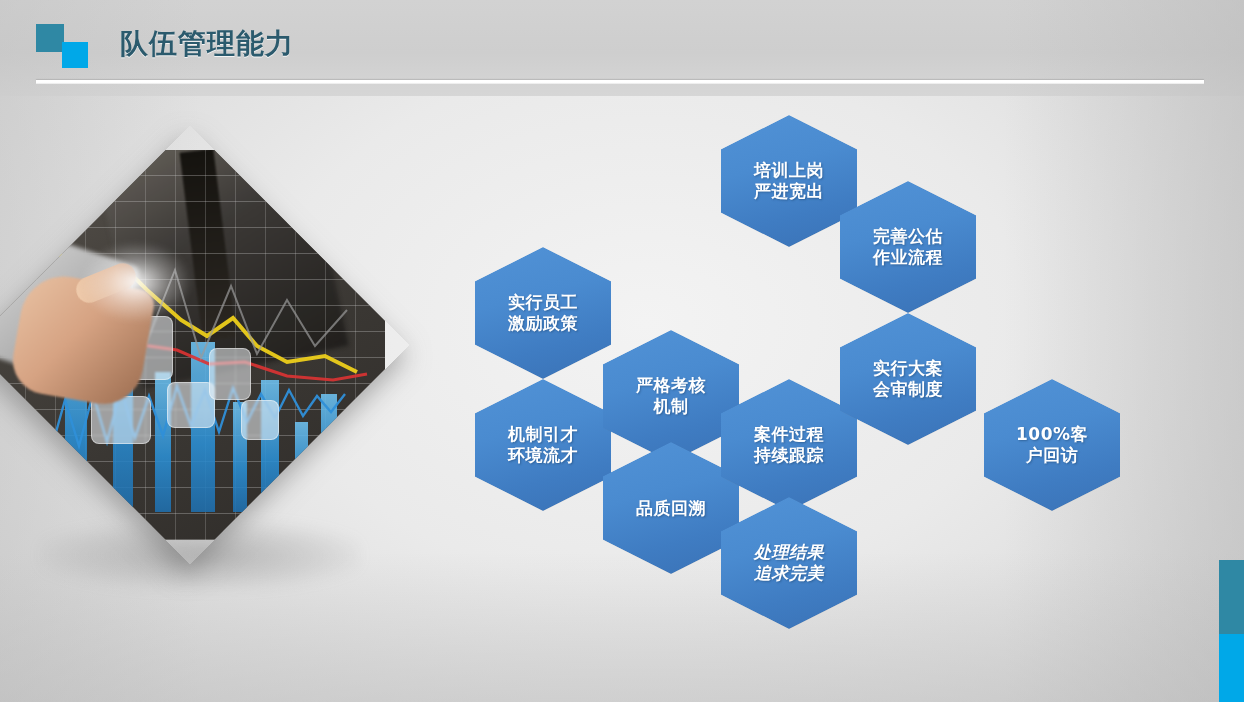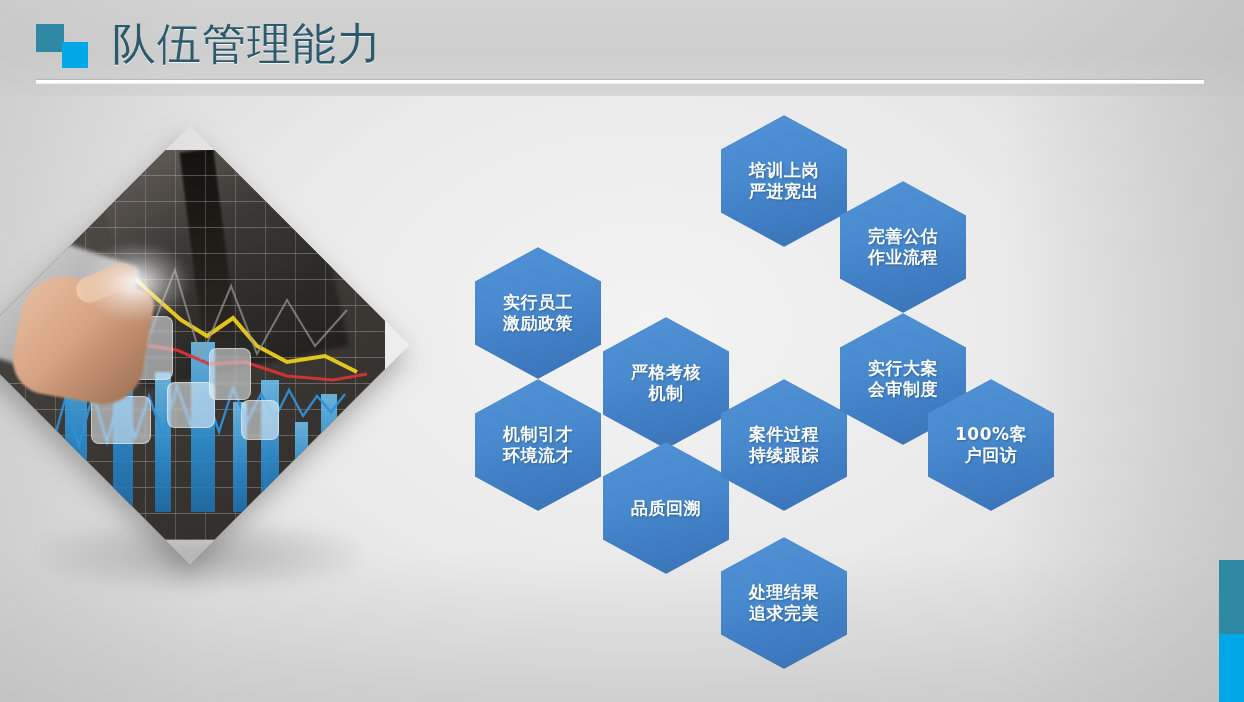--- a/index.html
+++ b/index.html
@@ -59,23 +59,23 @@
     width: 28px; height: 28px;
   }
   .logo-sq-b {
     position: absolute;
     left: 26px; top: 18px;
     width: 26px; height: 26px;
   }
 
   .slide-title {
     position: absolute;
-    left: 112px; top: 18px;
-    font-size: 44px;
-    font-weight: normal;
+    left: 120px; top: 18px;
+    font-size: 28px;
+    font-weight: bold;
     letter-spacing: 1px;
     line-height: 52px;
     white-space: nowrap;
     text-shadow: 0 1px 0 rgba(255,255,255,0.75);
   }
 
   .title-rule {
     position: absolute;
     left: 36px; top: 80px;
     width: 1168px; height: 4px;
@@ -185,21 +185,21 @@
 
   
   .hex-field {
     position: absolute;
     left: 0; top: 0;
     width: 1244px; height: 702px;
     pointer-events: none;
   }
   .hex {
     position: absolute;
-    width: 126px;
+    width: 136px;
     height: 132px;
     clip-path: polygon(50% 0%, 100% 26%, 100% 74%, 50% 100%, 0% 74%, 0% 26%);
     display: flex;
     align-items: center;
     justify-content: center;
     pointer-events: auto;
     filter: drop-shadow(3px 4px 4px rgba(120,120,120,0.55));
   }
   .hex-face {
     position: absolute;
@@ -296,55 +296,55 @@
       <div class="hex" style="left: 475px; top: 379px;">
         <div class="hex-face"></div>
         <div class="hex-label">机制引才
 环境流才</div>
       </div>
       <div class="hex" style="left: 475px; top: 247px;">
         <div class="hex-face"></div>
         <div class="hex-label">实行员工
 激励政策</div>
       </div>
-      <div class="hex" style="left: 603px; top: 317px;">
+      <div class="hex" style="left: 603px; top: 330px;">
         <div class="hex-face"></div>
         <div class="hex-label">严格考核
 机制</div>
       </div>
       <div class="hex" style="left: 603px; top: 442px;">
         <div class="hex-face"></div>
         <div class="hex-label">品质回溯</div>
       </div>
       <div class="hex" style="left: 721px; top: 115px;">
         <div class="hex-face"></div>
         <div class="hex-label">培训上岗
 严进宽出</div>
       </div>
       <div class="hex" style="left: 721px; top: 379px;">
         <div class="hex-face"></div>
         <div class="hex-label">案件过程
 持续跟踪</div>
       </div>
-      <div class="hex" style="left: 721px; top: 537px;">
+      <div class="hex" style="left: 721px; top: 497px; font-style: italic;">
         <div class="hex-face"></div>
         <div class="hex-label">处理结果
 追求完美</div>
       </div>
       <div class="hex" style="left: 840px; top: 313px;">
         <div class="hex-face"></div>
         <div class="hex-label">实行大案
 会审制度</div>
       </div>
       <div class="hex" style="left: 840px; top: 181px;">
         <div class="hex-face"></div>
         <div class="hex-label">完善公估
 作业流程</div>
       </div>
-      <div class="hex" style="left: 928px; top: 379px;">
+      <div class="hex" style="left: 984px; top: 379px;">
         <div class="hex-face"></div>
         <div class="hex-label">100%客
 户回访</div>
       </div>
     </div>
 
   <div class="corner-a" style="background: rgb(47, 136, 164);"></div>
   <div class="corner-b" style="background: rgb(0, 168, 232);"></div>
 
 </div>

